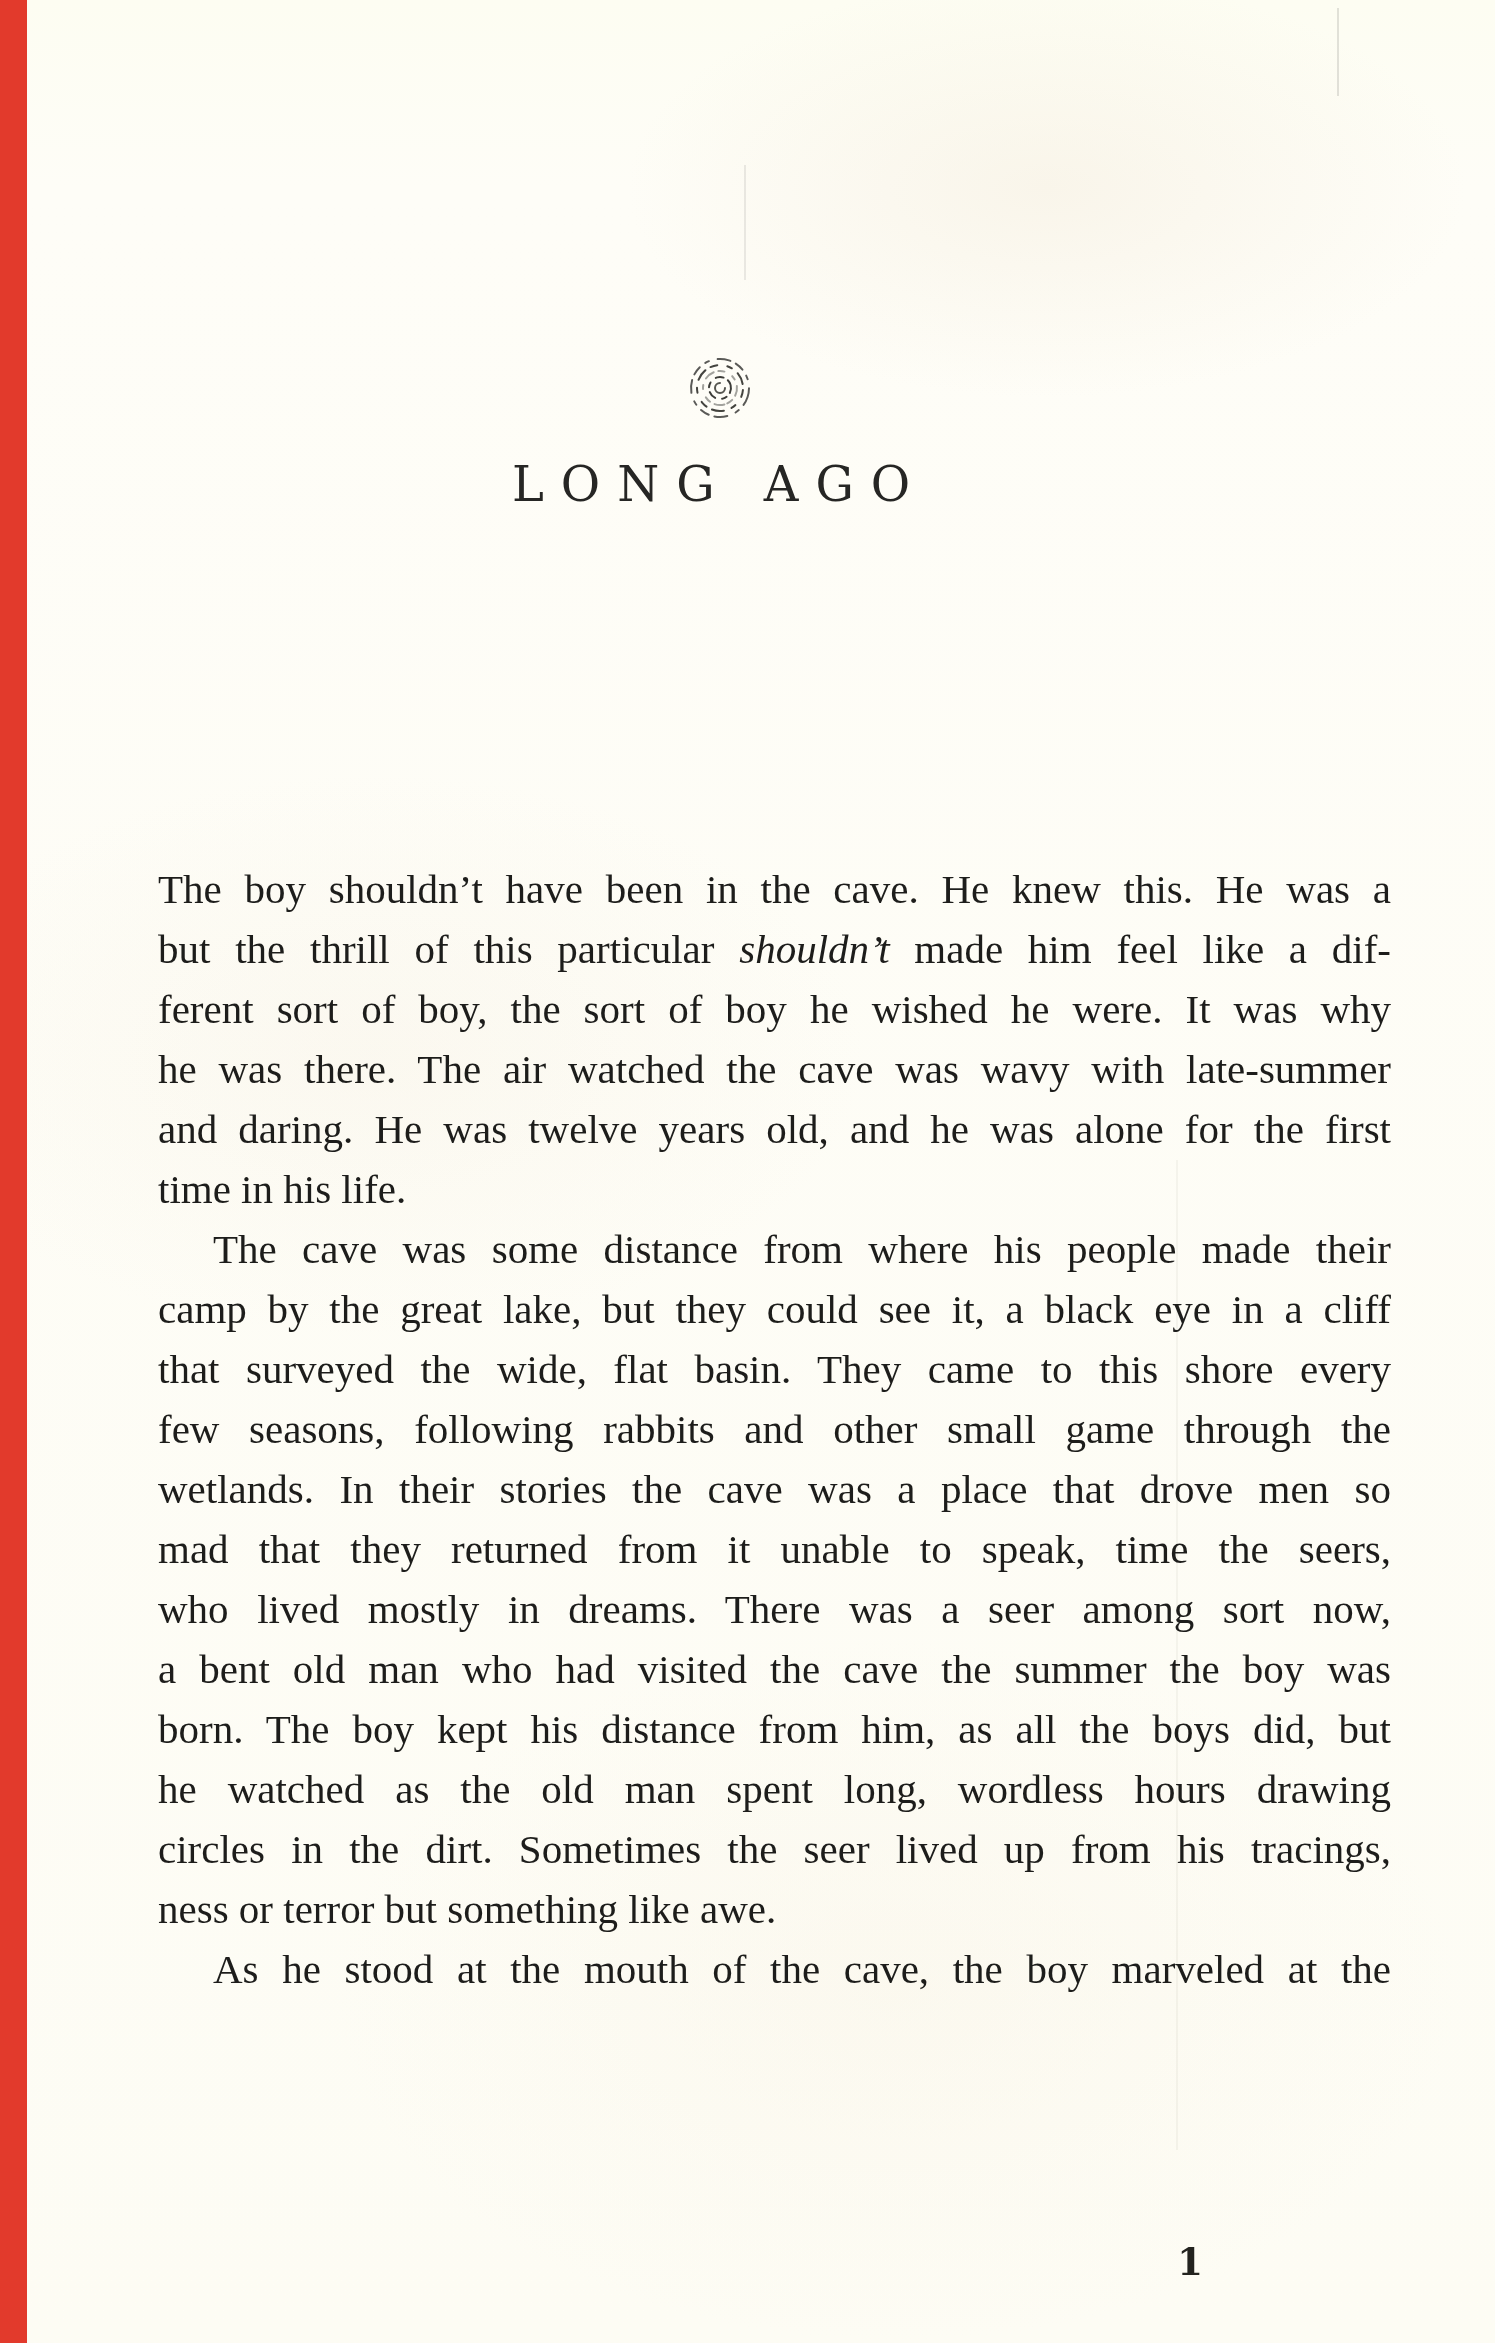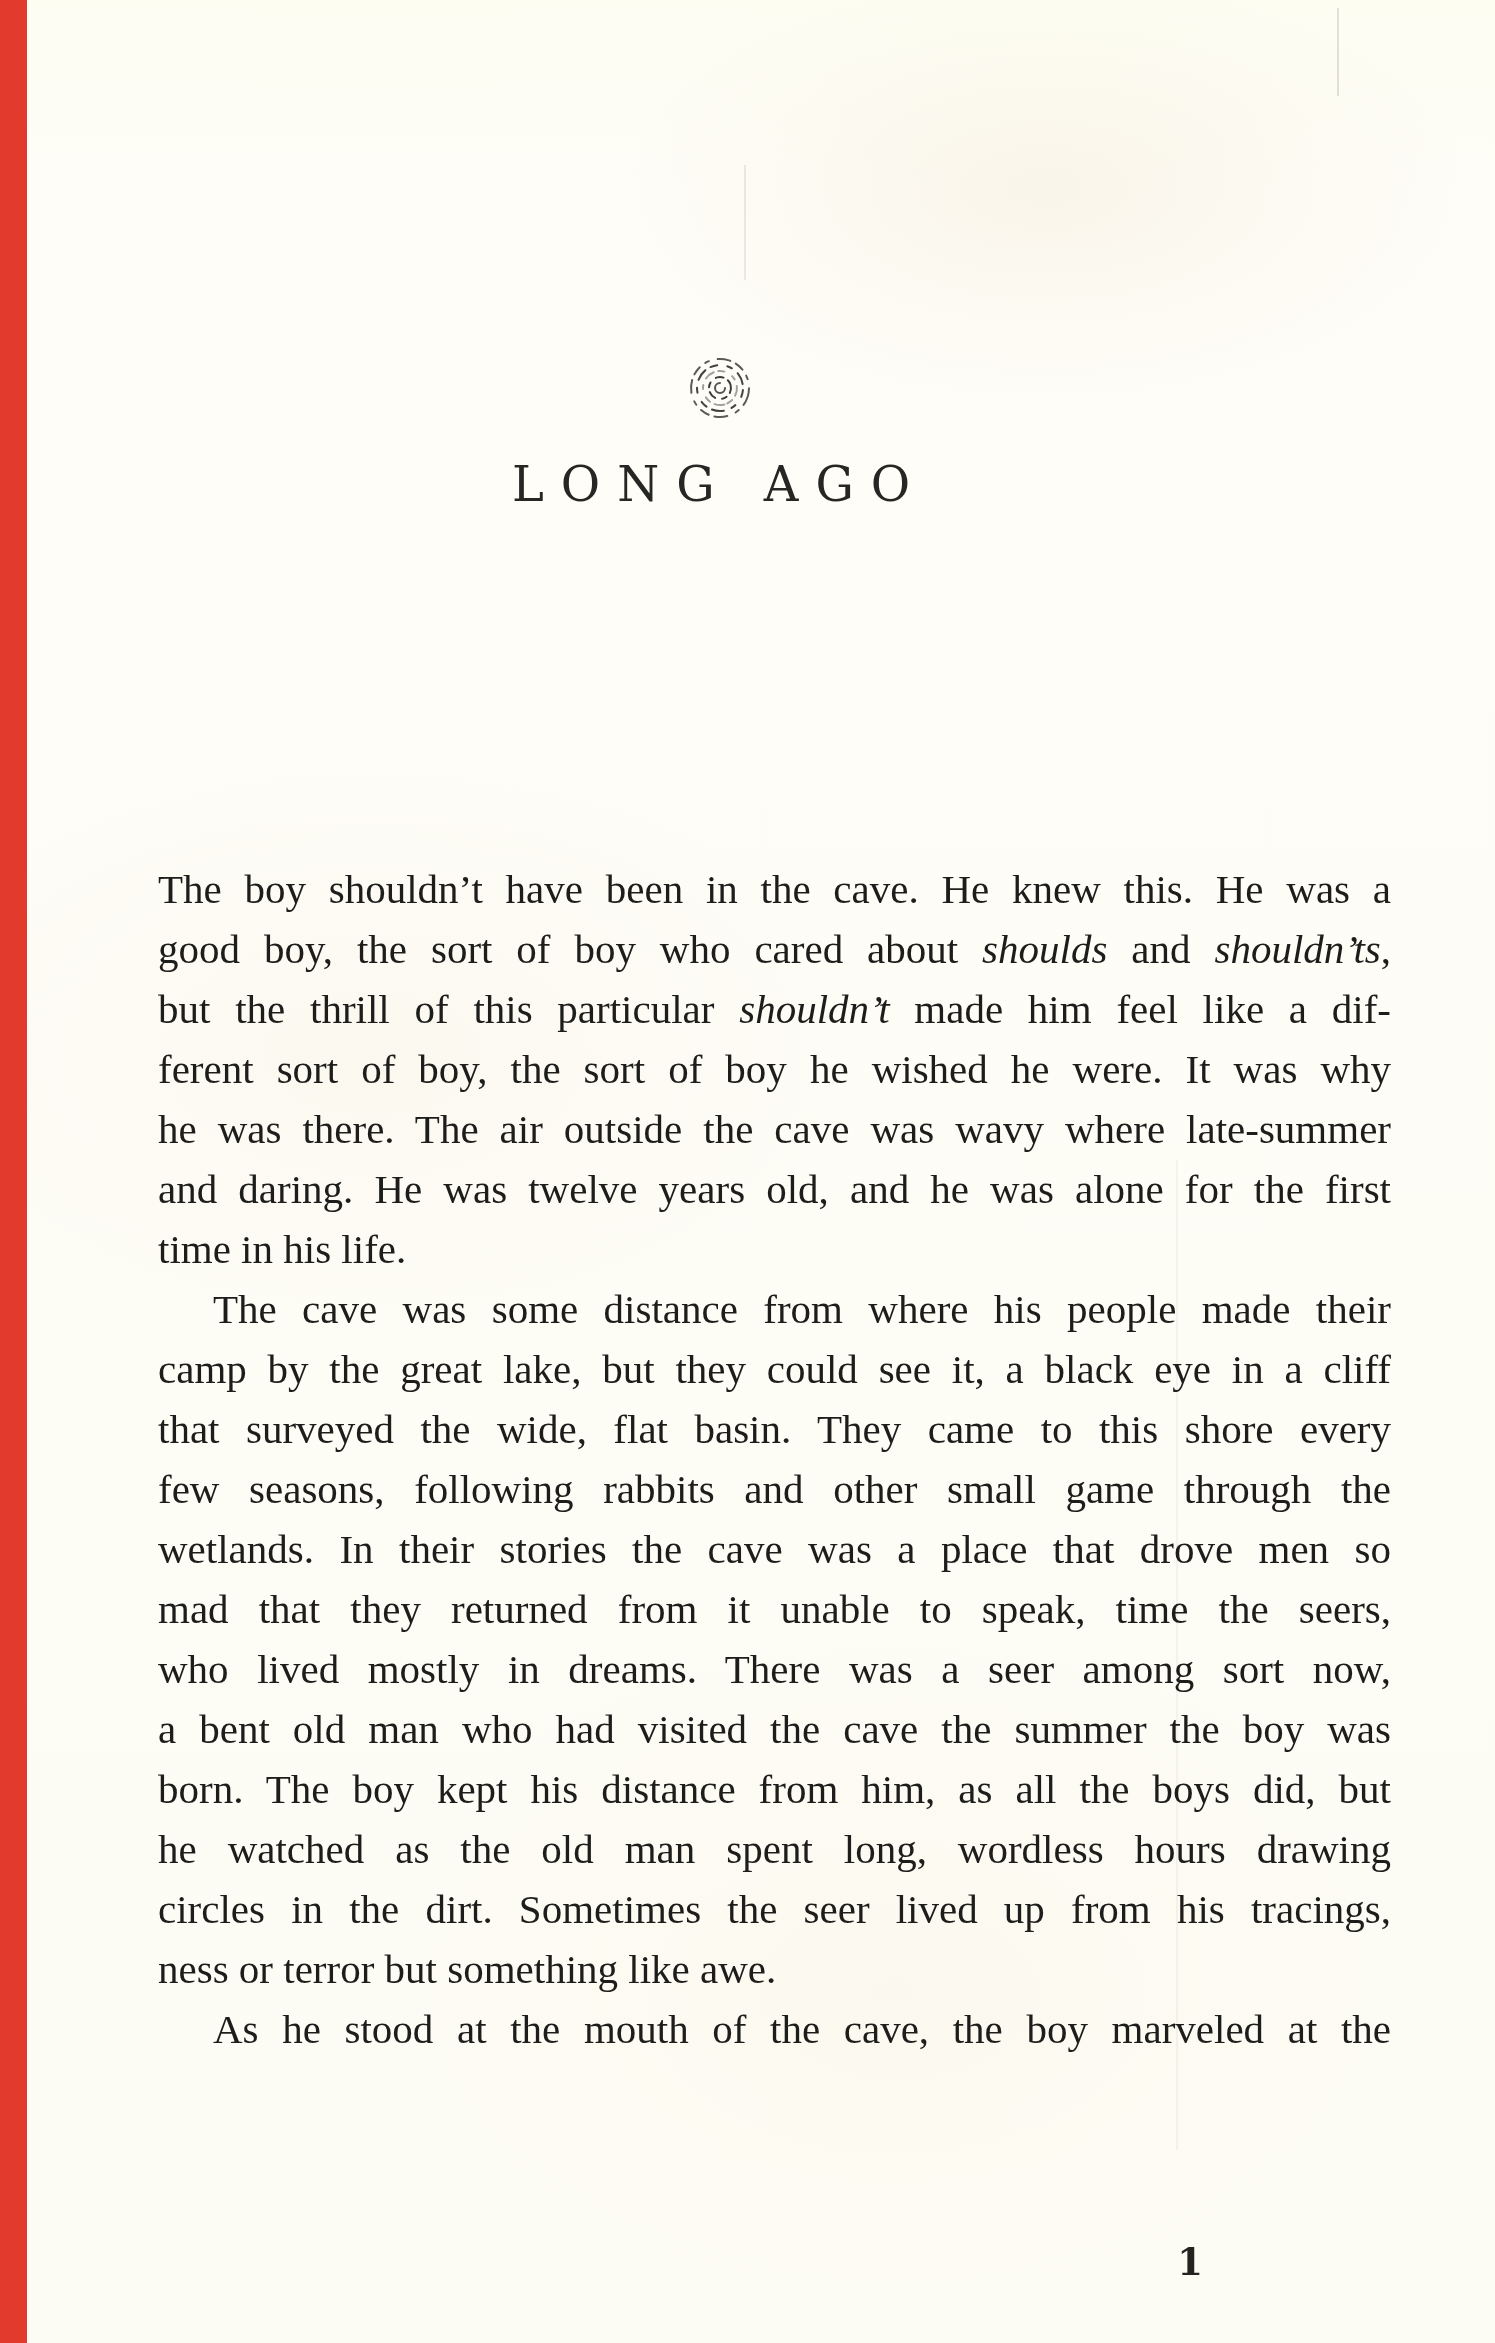--- a/index.html
+++ b/index.html
@@ -94,24 +94,23 @@
         <path d="M36 31 a5 5 0 1 0 5 5" stroke="#55554f"></path>
       </g>
     </svg>
   </span>
 </div>
 
 <div class="chapter-title">LONG AGO</div>
 
 <div class="body-text">
     <div class="line"><span>The boy shouldn’t have been in the cave. He knew this. He was a</span></div>
-    <div class="line"><span>good boy, the sort of boy who cared about </span><span class="ital">shoulds</span><span> and </span><span class="ital">shouldn’ts</span><span>,</span></div>
     <div class="line"><span>but the thrill of this particular </span><span class="ital">shouldn’t</span><span> made him feel like a dif-</span></div>
     <div class="line"><span>ferent sort of boy, the sort of boy he wished he were. It was why</span></div>
-    <div class="line"><span>he was there. The air outside the cave was wavy where late-summer</span></div>
+    <div class="line"><span>he was there. The air watched the cave was wavy with late-summer</span></div>
     <div class="line"><span>and daring. He was twelve years old, and he was alone for the first</span></div>
     <div class="line last"><span>time in his life.</span></div>
     <div class="line indent"><span>The cave was some distance from where his people made their</span></div>
     <div class="line"><span>camp by the great lake, but they could see it, a black eye in a cliff</span></div>
     <div class="line"><span>that surveyed the wide, flat basin. They came to this shore every</span></div>
     <div class="line"><span>few seasons, following rabbits and other small game through the</span></div>
     <div class="line"><span>wetlands. In their stories the cave was a place that drove men so</span></div>
     <div class="line"><span>mad that they returned from it unable to speak, time the seers,</span></div>
     <div class="line"><span>who lived mostly in dreams. There was a seer among sort now,</span></div>
     <div class="line"><span>a bent old man who had visited the cave the summer the boy was</span></div>

